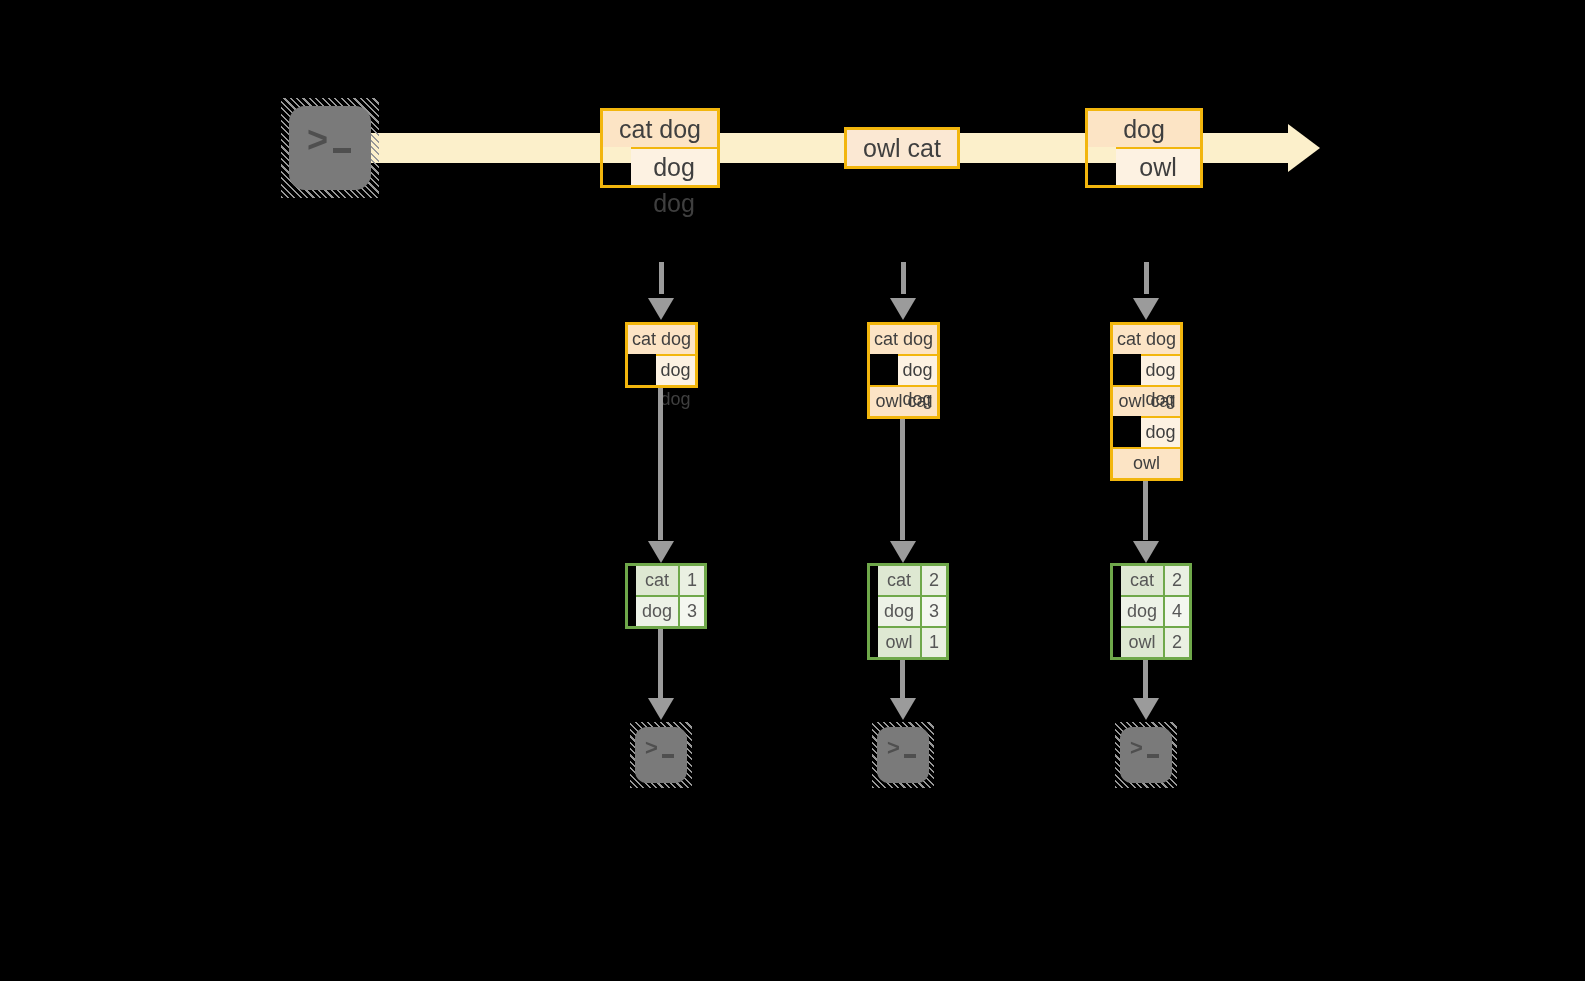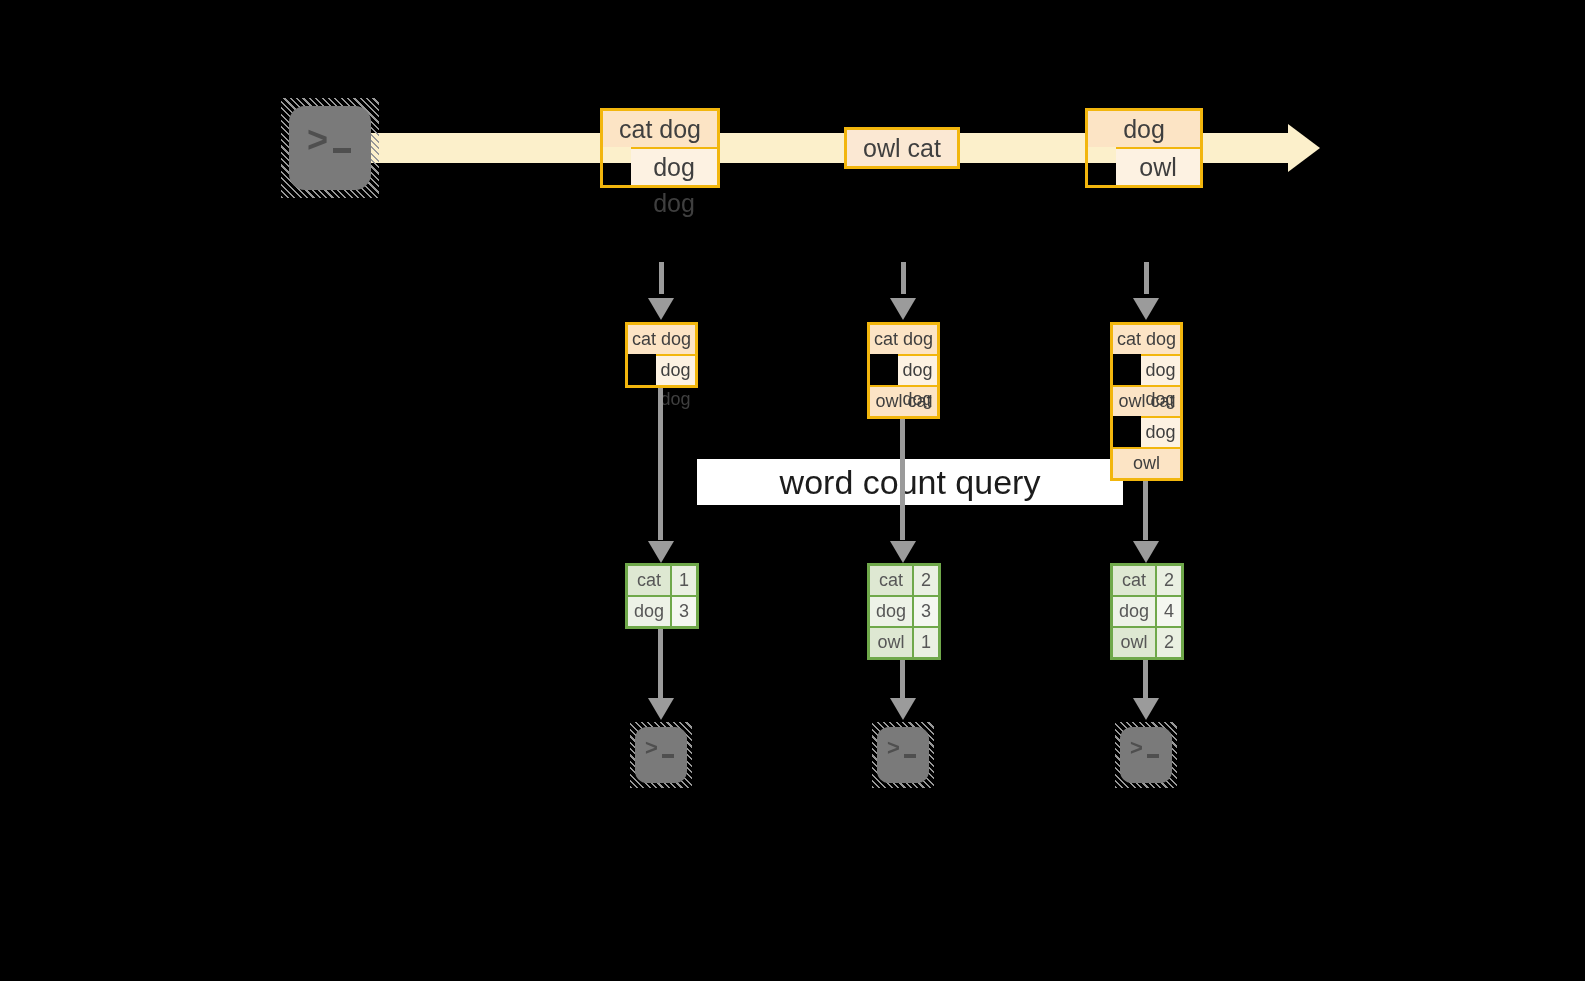--- a/index.html
+++ b/index.html
@@ -38,21 +38,21 @@
   .vhead{position:absolute;width:0;height:0;z-index:3;
          border-left:13px solid transparent;border-right:13px solid transparent;
          border-top:22px solid var(--arrow_gray,#9B9B9B);}
 
   
   .qbox{position:absolute;left:697px;top:459px;width:426px;height:46px;z-index:1;
         background:var(--query_box_bg,#FFFFFF);text-align:center;line-height:47px;
         font-size:34px;color:var(--query_text,#1C1C1C);}
 
   
-  .gtable{position:absolute;border:3px solid var(--table_border,#6FA84A);z-index:2;}
+  .gtable{position:absolute;border:3px solid var(--table_border,#6FA84A);z-index:2;padding-left:8px;}
   .grow{display:flex;}
   .grow + .grow{border-top:2px solid var(--table_border,#6FA84A);}
   .gname{width:42px;height:29px;line-height:29px;text-align:center;font-size:18px;
          color:var(--table_text,#575757);border-right:2px solid var(--table_border,#6FA84A);}
   .gval{width:24px;height:29px;line-height:29px;text-align:center;font-size:18px;
         color:var(--table_text,#575757);}
   .g-a{background:var(--table_fill_dark,#DEE8D2);}
   .g-b{background:var(--table_fill_light,#EDF2E7);}
   .g-a2{background:var(--table_value_dark,#EAF0E2);}
   .g-b2{background:var(--table_value_light,#F4F7F0);}
@@ -107,21 +107,20 @@
   </div>
 
   <div class="ebox ssmall" style="left:1110px;top:322px;width:67px">
     <div class="erow fill-a">cat dog</div>
     <div class="erow fill-b">dog dog</div>
     <div class="erow fill-a">owl cat</div>
     <div class="erow fill-b">dog</div>
     <div class="erow fill-a">owl</div>
   </div>
 
-  <div class="qbox">word count query</div>
 
   <div class="vline" style="left:658px;top:388px;height:152px"></div>
   <div class="vhead" style="left:648px;top:541px"></div>
 
   <div class="vline" style="left:900px;top:419px;height:121px"></div>
   <div class="vhead" style="left:890px;top:541px"></div>
 
   <div class="vline" style="left:1143px;top:481px;height:59px"></div>
   <div class="vhead" style="left:1133px;top:541px"></div>
 

